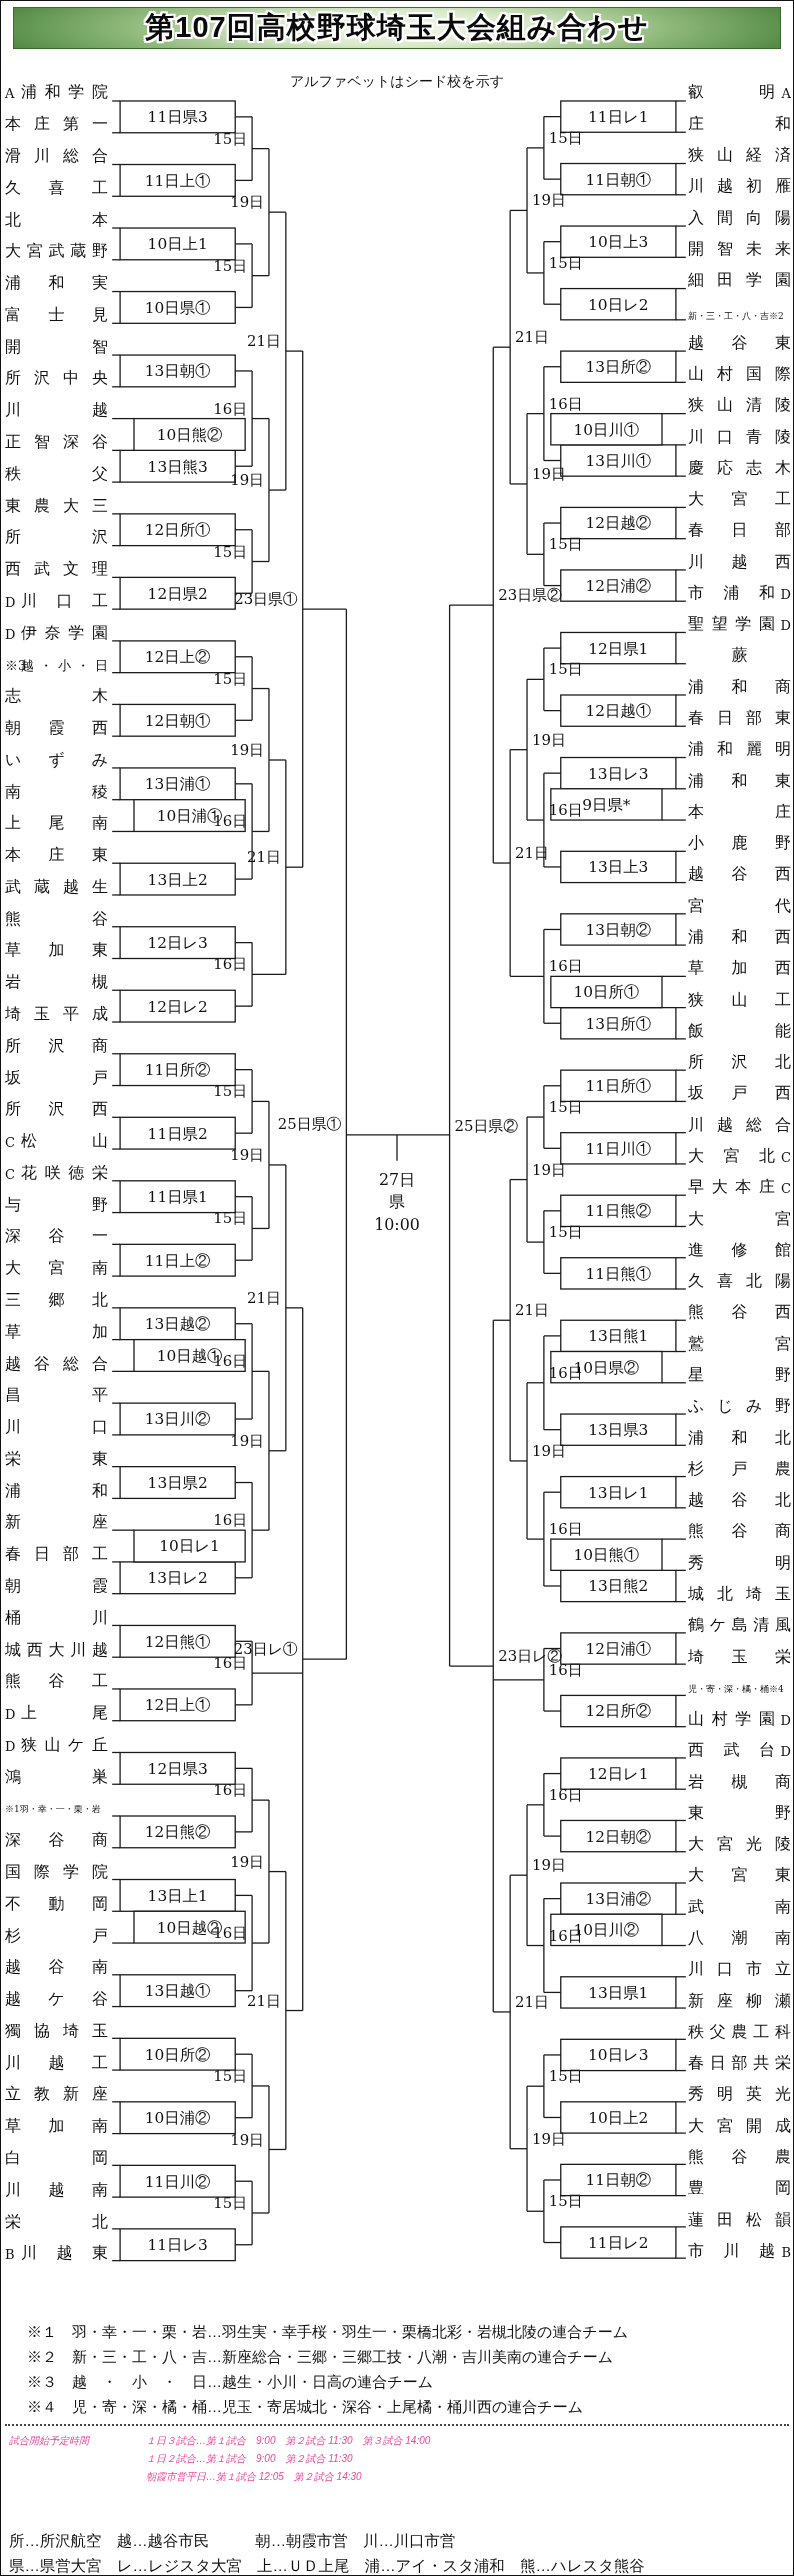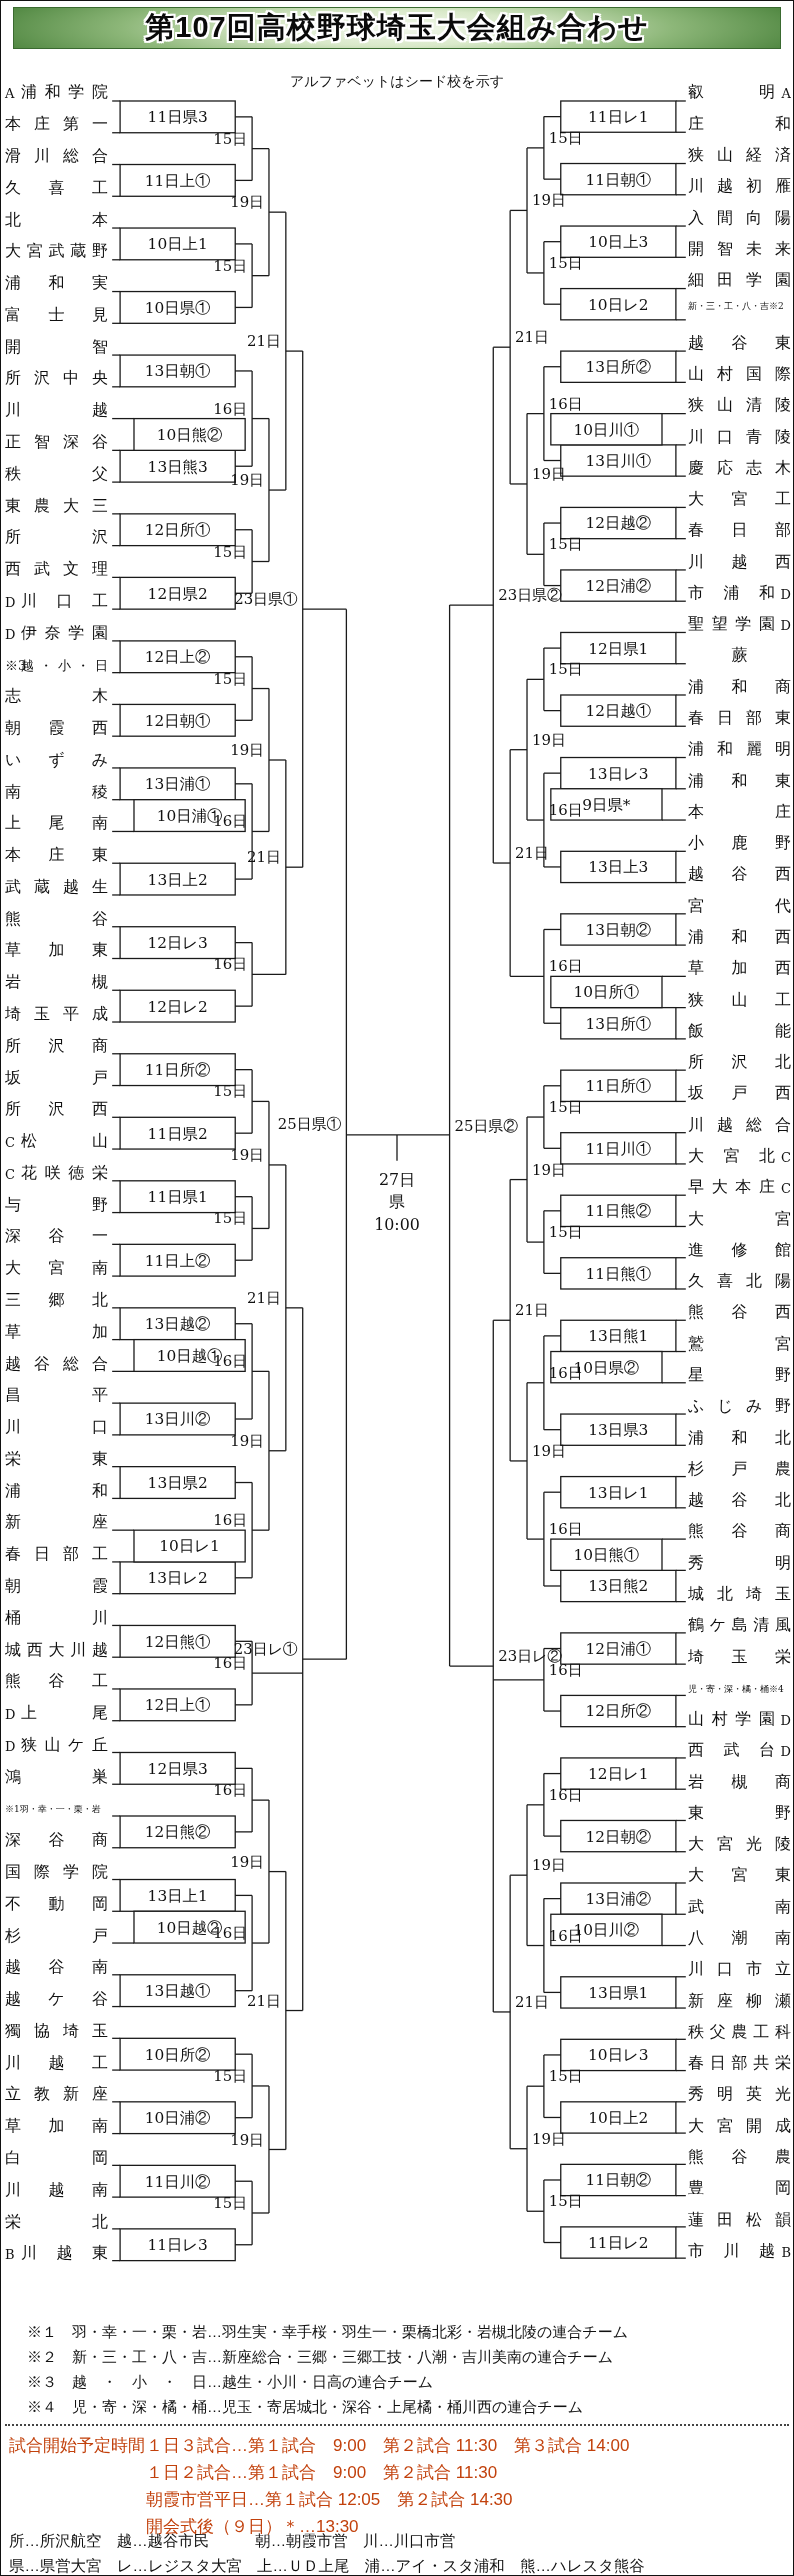--- a/index.html
+++ b/index.html
@@ -26,21 +26,21 @@
   .seedR{width:16px;font-size:13px;flex:0 0 auto;text-align:right;}
   .tname{flex:1;display:flex;justify-content:space-between;}
   .tname.single{justify-content:center;}
   .tname.sm{font-size:13px;}
   .xsname{flex:1;font-size:9px;letter-spacing:0;white-space:nowrap;align-self:flex-end;padding-bottom:2px;}
   .notes{position:absolute;left:26px;top:2322px;width:755px;font-family:"Liberation Sans",sans-serif;
         font-size:15px;color:#111;}
   .notes div{margin-bottom:6px;white-space:nowrap;}
   .dotline{position:absolute;left:4px;right:4px;top:2423px;border-top:2px dotted #444;}
   .sched{position:absolute;left:8px;top:2433px;width:779px;font-family:"Liberation Sans",sans-serif;
-        font-size:17px;color:#c2410c;}
+        font-size:10px;color:#ec4899;font-style:italic;}
   .sched .row{display:flex;margin-bottom:4px;white-space:nowrap;}
   .sched .head{width:137px;flex:0 0 auto;}
   .venues{position:absolute;left:8px;top:2530px;width:779px;font-family:"Liberation Sans",sans-serif;
         font-size:15.4px;color:#111;}
   .venues div{margin-bottom:4px;white-space:nowrap;}
 </style>
 </head>
 <body>
 
 <div class="page">
@@ -1120,21 +1120,21 @@
         </span>
       </div>
       <div class="team-row" style="top: 269px; left: 687px; width: 103px;">
         <span class="tname">
           <span>細</span>
           <span>田</span>
           <span>学</span>
           <span>園</span>
         </span>
       </div>
-      <div class="team-row" style="top: 294px; left: 687px; width: 103px;">
+      <div class="team-row" style="top: 304px; left: 687px; width: 103px;">
         <span class="xsname">新・三・工・八・吉※2</span>
       </div>
       <div class="team-row" style="top: 332px; left: 687px; width: 103px;">
         <span class="tname">
           <span>越</span>
           <span>谷</span>
           <span>東</span>
         </span>
       </div>
       <div class="team-row" style="top: 363px; left: 687px; width: 103px;">
@@ -1595,23 +1595,19 @@
         <span>１日３試合…第１試合　9:00　第２試合 11:30　第３試合 14:00</span>
       </div>
       <div class="row">
         <span class="head"></span>
         <span>１日２試合…第１試合　9:00　第２試合 11:30</span>
       </div>
       <div class="row">
         <span class="head"></span>
         <span>朝霞市営平日…第１試合 12:05　第２試合 14:30</span>
       </div>
-      <div class="row">
-        <span class="head"></span>
-        <span>開会式後（９日）＊…13:30</span>
-      </div>
     </div>
   <div class="venues" id="venues">
       <div>所…所沢航空　越…越谷市民　　　朝…朝霞市営　川…川口市営</div>
       <div>県…県営大宮　レ…レジスタ大宮　上…ＵＤ上尾　浦…アイ・スタ浦和　熊…ハレスタ熊谷</div>
     </div>
 </div>
 
 
 </body></html>

